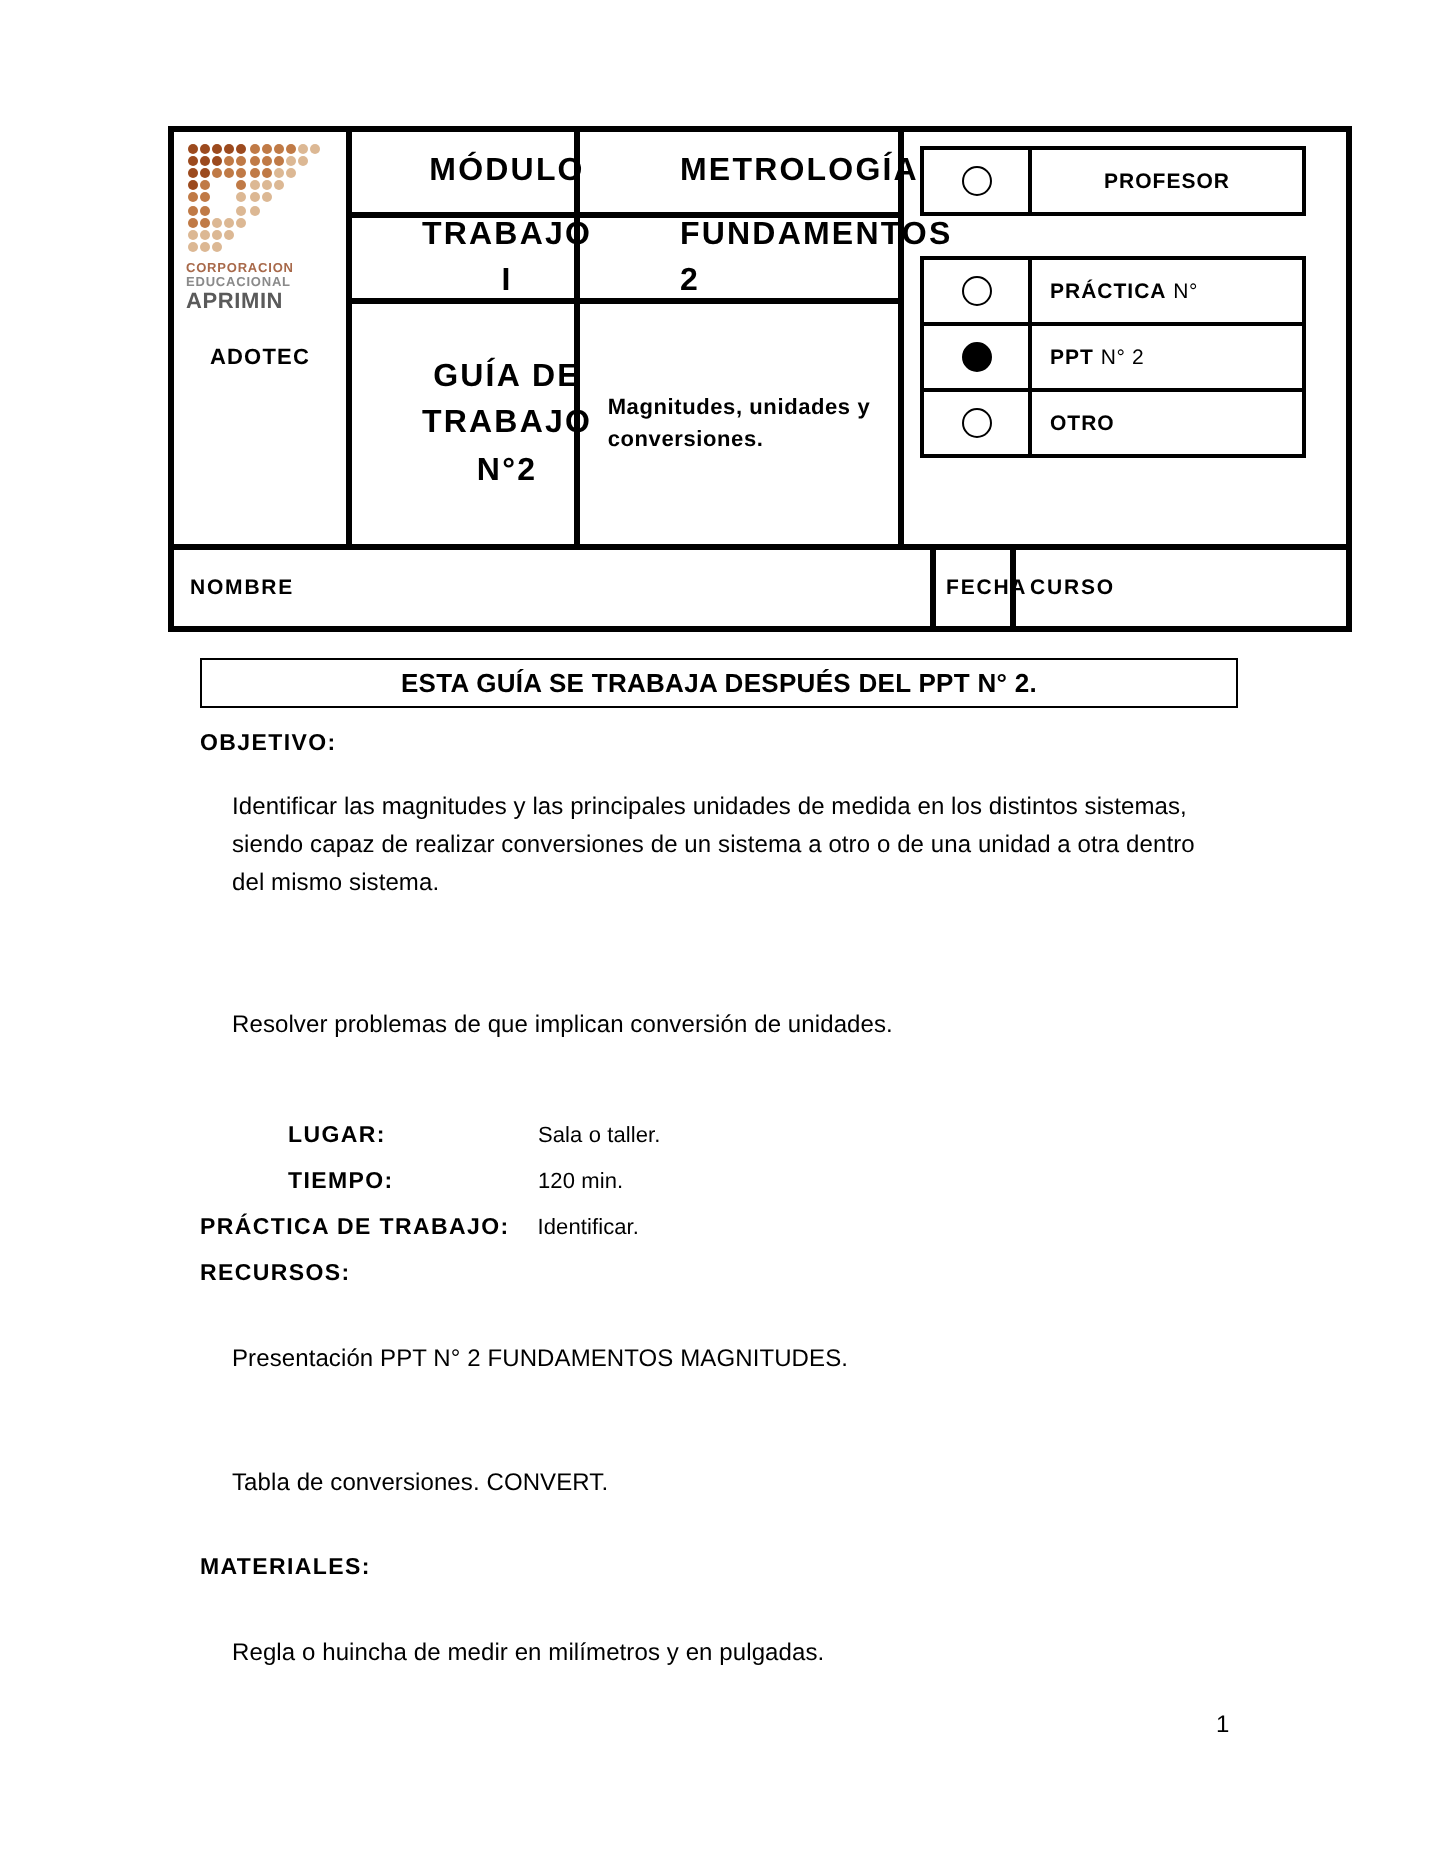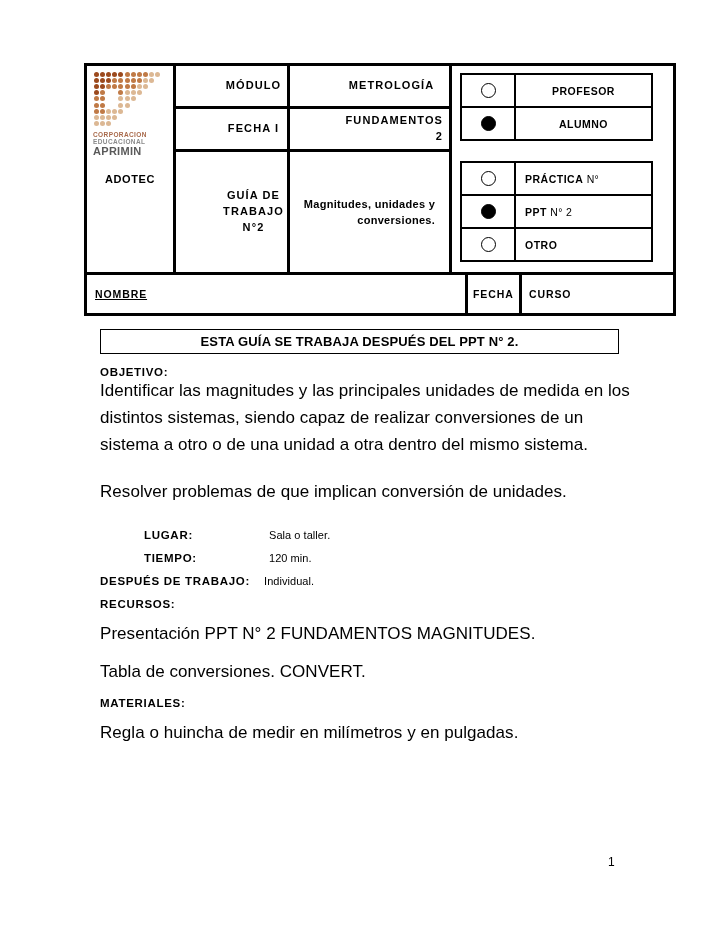--- a/index.html
+++ b/index.html
@@ -102,28 +102,28 @@
     justify-content: center;
     text-align: center;
     padding: 6px 4px;
   }
   .cell-b {
     flex: 1;
     box-sizing: border-box;
     display: flex;
     align-items: center;
     justify-content: center;
-    text-align: right;
+    text-align: left;
     padding: 6px 6px;
   }
   .r1 { height: 40px; }
   .r2 { height: 40px; }
   .r3 { min-height: 120px; }
   .hd-bold {
-    font-size: 11px;
+    font-size: 16px;
     font-weight: bold;
     letter-spacing: 1.1px;
     line-height: 1.45;
     margin-left: 44px;
   }
   .hd-bold2 {
     font-size: 11px;
     font-weight: bold;
     letter-spacing: 0.3px;
     line-height: 1.5;
@@ -192,24 +192,23 @@
     border-top: 3px solid #000;
     height: 38px;
   }
   .nombre-cell {
     width: 381px;
     box-sizing: border-box;
     border-right: 3px solid #000;
     display: flex;
     align-items: center;
     padding-left: 8px;
-    text-decoration: underline;
   }
   .fecha-cell {
-    width: 54px;
+    width: 40px;
     box-sizing: border-box;
     border-right: 3px solid #000;
     display: flex;
     align-items: center;
     padding-left: 5px;
   }
   .curso-cell {
     flex: 1;
     display: flex;
     align-items: center;
@@ -247,24 +246,24 @@
     top: 366px;
     width: 530px;
   }
   .sec-title {
     font-size: 11.5px;
     font-weight: bold;
     letter-spacing: 0.7px;
     margin: 0;
   }
   .para {
-    font-size: 17px;
+    font-size: 12px;
     line-height: 1.58;
     letter-spacing: 0.05px;
-    margin: 0;
+    margin: 16px;
   }
   .spacer-sm { height: 11px; }
   .spacer-md { height: 20px; }
   .spacer-lg { height: 24px; }
 
   .kv-row {
     display: flex;
     align-items: baseline;
   }
   .kv-key {
@@ -367,21 +366,21 @@
       <div class="mid-row r1">
         <div class="cell-a">
           <span class="hd-bold">MÓDULO</span>
         </div>
         <div class="cell-b">
           <span class="hd-bold">METROLOGÍA</span>
         </div>
       </div>
       <div class="mid-row r2">
         <div class="cell-a">
-          <span class="hd-bold">FECHA I</span>
+          <span class="hd-bold">TRABAJO I</span>
         </div>
         <div class="cell-b">
           <span class="hd-bold">FUNDAMENTOS 2</span>
         </div>
       </div>
       <div class="mid-row r3">
         <div class="cell-a">
           <span class="hd-bold">
             <span>GUÍA DE</span><br>
             <span>TRABAJO N°2</span>
@@ -397,26 +396,20 @@
     </div>
 
     <div class="radio-cell">
 
       <div class="radio-table">
         <div class="radio-row">
           <div class="radio-box">
             <span class="bullet"></span>
           </div>
           <div class="radio-label centered">PROFESOR</div>
-        </div>
-        <div class="radio-row">
-          <div class="radio-box">
-            <span class="bullet filled"></span>
-          </div>
-          <div class="radio-label centered">ALUMNO</div>
         </div>
       </div>
 
       <div class="radio-table second">
         <div class="radio-row">
           <div class="radio-box">
             <span class="bullet"></span>
           </div>
           <div class="radio-label">
             <span>PRÁCTICA</span>&nbsp;<span class="lbl-light">N°</span>
@@ -476,22 +469,22 @@
   </div>
 
   <div class="spacer-sm"></div>
   <div class="kv-row">
     <span class="kv-key fixed">TIEMPO:</span>
     <span class="kv-val">120 min.</span>
   </div>
 
   <div class="spacer-sm"></div>
   <div class="kv-row">
-    <span class="kv-key">DESPUÉS DE TRABAJO:</span>
-    <span class="kv-val inline">Individual.</span>
+    <span class="kv-key">PRÁCTICA DE TRABAJO:</span>
+    <span class="kv-val inline">Identificar.</span>
   </div>
 
   <div class="spacer-sm"></div>
   <div class="sec-title">RECURSOS:</div>
 
   <div class="spacer-sm"></div>
   <div class="para">Presentación  PPT N° 2    FUNDAMENTOS  MAGNITUDES.</div>
 
   <div class="spacer-sm"></div>
   <div class="para">Tabla de conversiones.    CONVERT.</div>

